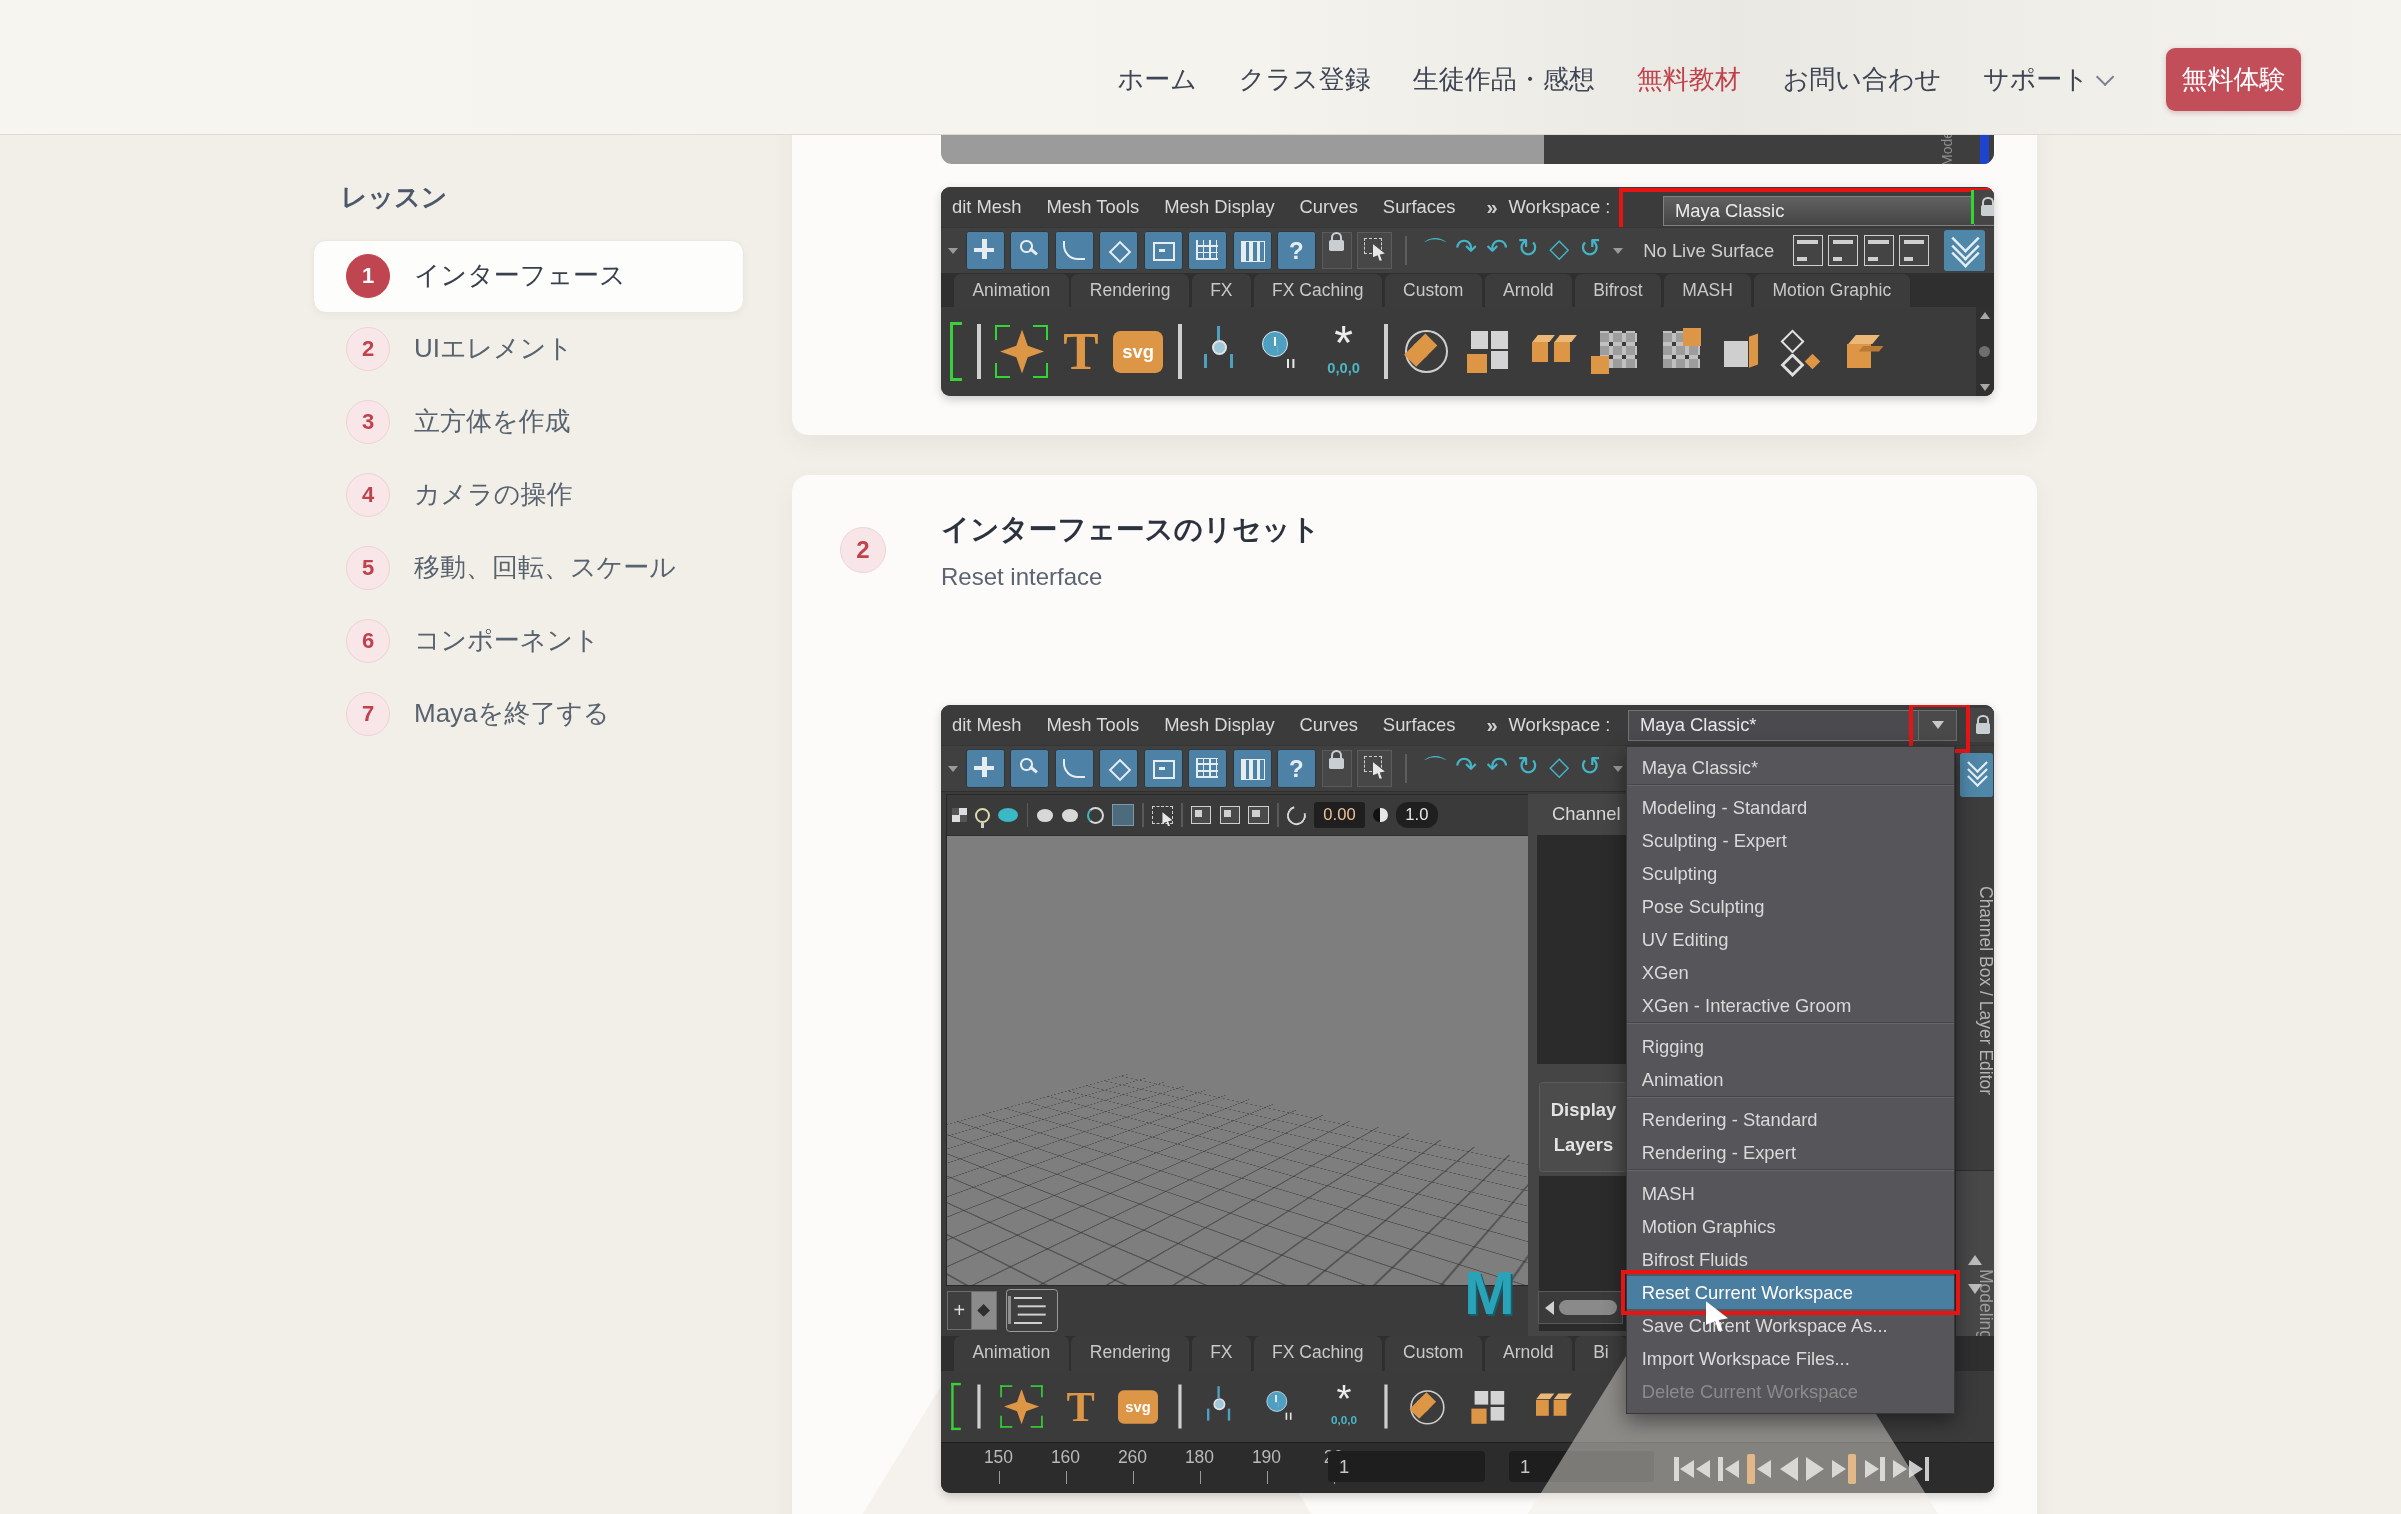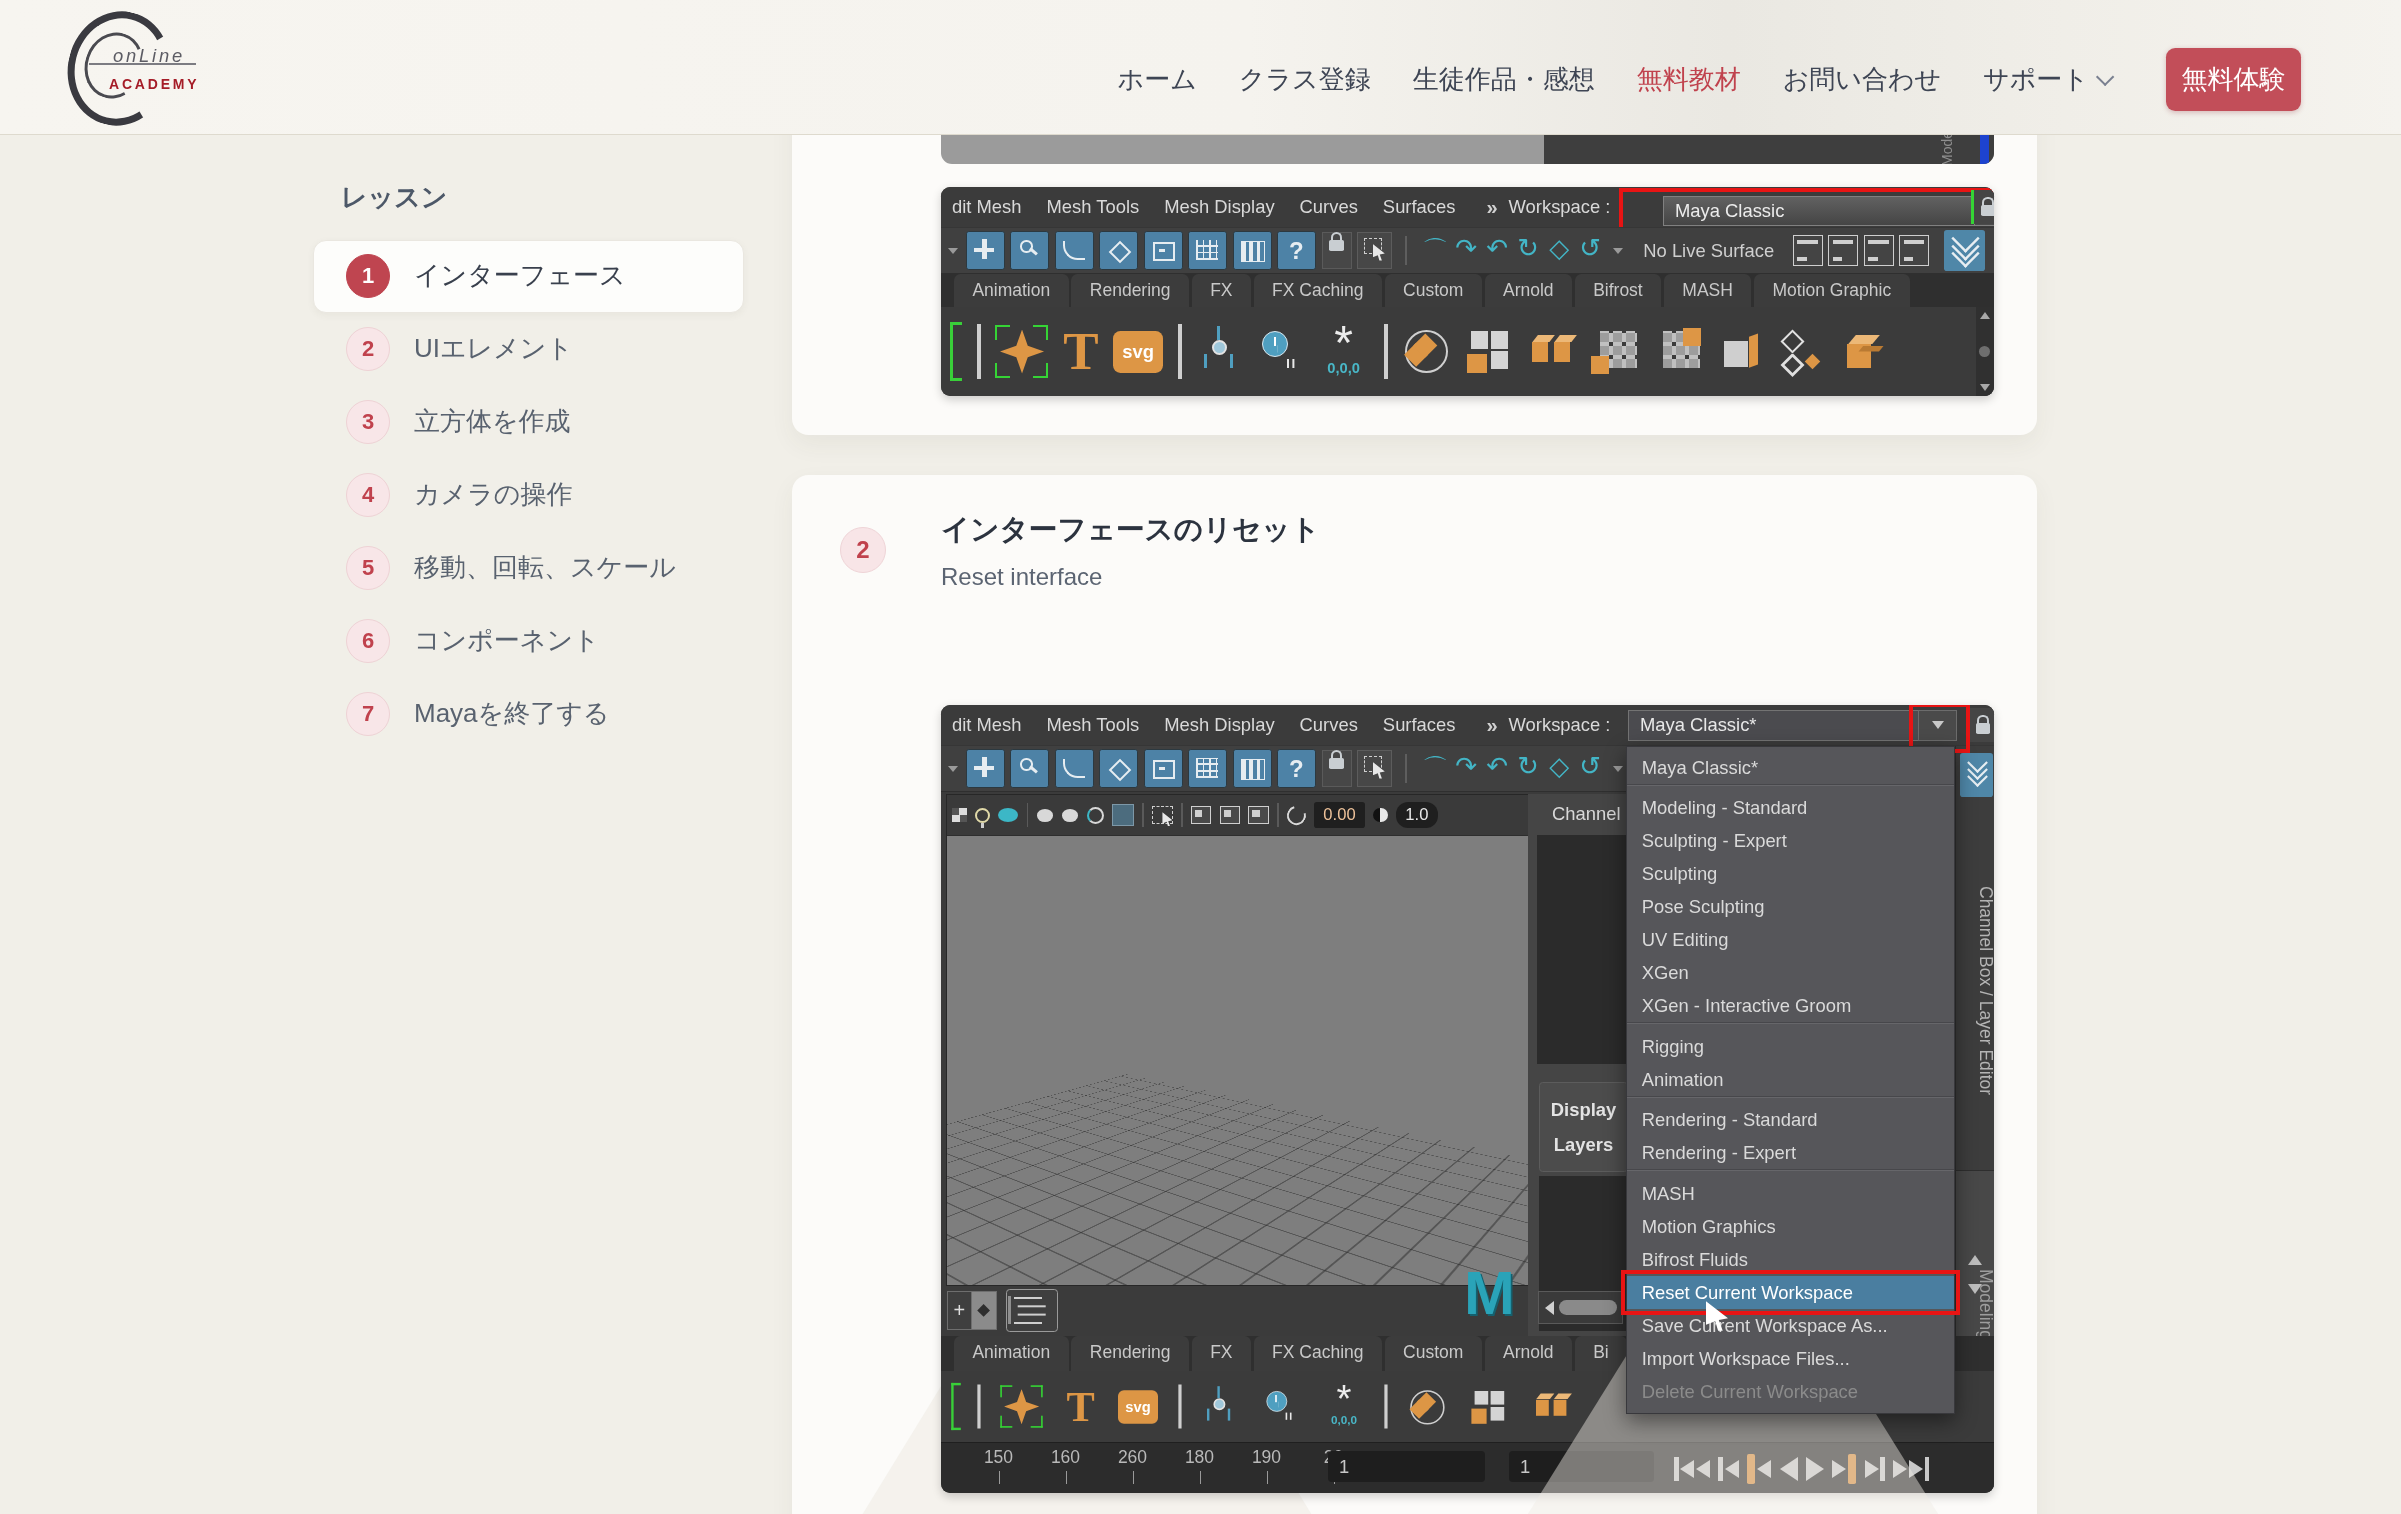--- a/index.html
+++ b/index.html
@@ -718,27 +718,20 @@
           <div class="dd-item">Bifrost Fluids</div>
           <div class="dd-item selected">Reset Current Workspace</div>
           <div class="dd-item">Save Current Workspace As...</div>
           <div class="dd-item">Import Workspace Files...</div>
           <div class="dd-item disabled">Delete Current Workspace</div>
         </div>
     </div>
   </div>
 
   <header class="header">
-    <div class="logo">
-      <div class="logo-arc"></div>
-      <div class="logo-arc2"></div>
-      <div class="logo-line"></div>
-      <div class="logo-online">onLine</div>
-      <div class="logo-academy">ACADEMY</div>
-    </div>
     <nav class="nav">
       <div style="display:flex;align-items:center;gap:42px;">
 
           <span class="nav-item">
             <span>ホーム</span>
 
           </span>
 
           <span class="nav-item">
             <span>クラス登録</span>

